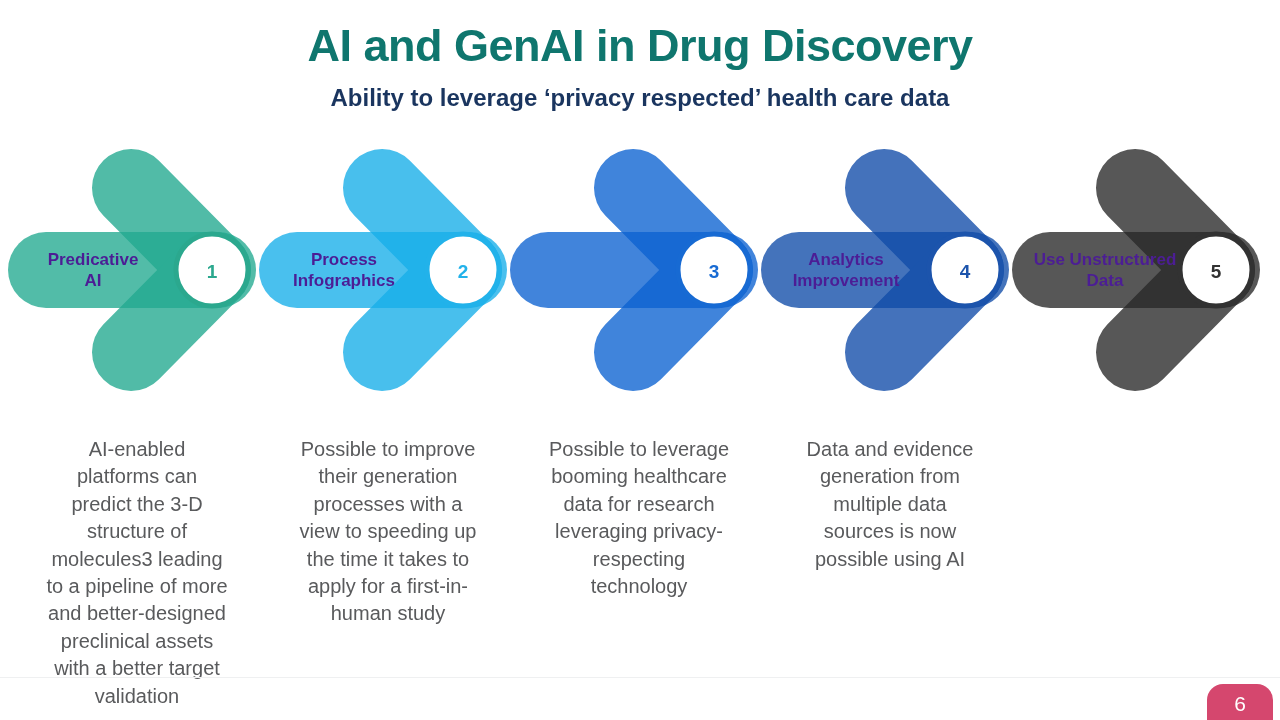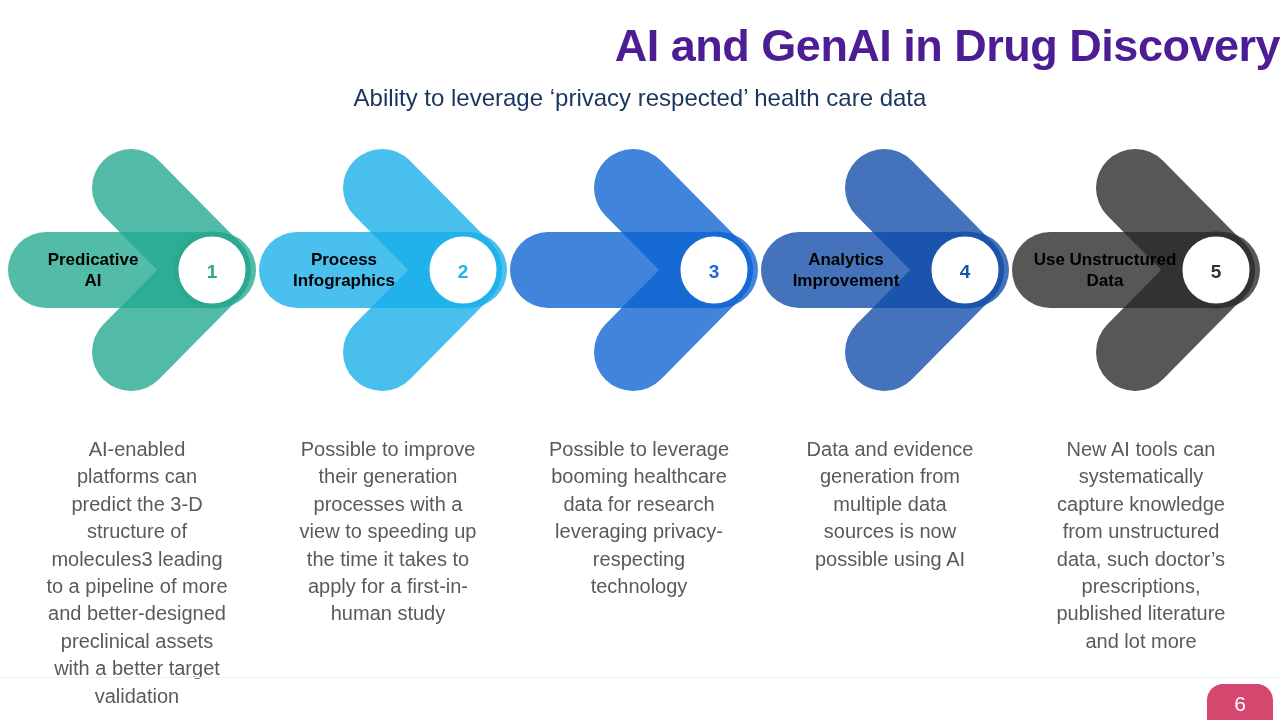--- a/index.html
+++ b/index.html
@@ -6,35 +6,35 @@
   html,body { width:1280px; height:720px; overflow:hidden; }
   body {
     background:#ffffff;
     font-family:"Liberation Sans","DejaVu Sans",sans-serif;
     position:relative;
   }
   .slide { position:relative; width:1280px; height:720px; background:#fff; }
 
   .title {
     position:absolute; top:20px; left:0; width:1280px;
-    text-align:right; font-size:45px; font-weight:800;
-    color:#4c1d95; letter-spacing:-0.5px;
+    text-align:center; font-size:45px; font-weight:800;
+    color:#0f766e; letter-spacing:-0.5px;
   }
   .subtitle {
     position:absolute; top:84px; left:0; width:1280px;
-    text-align:center; font-size:24px; font-weight:400; color:#1a355f;
+    text-align:center; font-size:24px; font-weight:700; color:#1a355f;
   }
 
   .unit { position:absolute; top:140px; width:266px; height:270px; }
   .unit svg { position:absolute; top:0; left:0; display:block; }
 
   .pill-label {
     position:absolute; left:6px; top:92px; width:166px; height:76px;
     display:flex; align-items:center; justify-content:center;
-    text-align:center; color:#000000; font-weight:700; font-size:17px;
+    text-align:center; color:#4c1d95; font-weight:700; font-size:17px;
     line-height:1.25; white-space:pre-line;
   }
   .u5 .pill-label { width:176px; left:9px; }
 
   .desc {
     position:absolute; top:436px; width:184px;
     text-align:center; font-size:20px; line-height:1.37; color:#595a5c;
   }
 
   .footer-line {
@@ -125,20 +125,19 @@
       <text x="208" y="131" font-size="19" font-weight="bold" text-anchor="middle" dominant-baseline="central" fill="#323232">5</text>
     </svg>
     <div class="pill-label">Use Unstructured
 Data</div>
   </div>
 
   <div class="desc" style="left:45px">AI-enabled platforms can predict the 3-D structure of molecules3 leading to a pipeline of more and better-designed preclinical assets with a better target validation</div>
   <div class="desc" style="left:296px">Possible to improve their generation processes with a view to speeding up the time it takes to apply for a first-in-human study</div>
   <div class="desc" style="left:547px">Possible to leverage booming healthcare data for research leveraging privacy-respecting technology</div>
   <div class="desc" style="left:798px">Data and evidence generation from multiple data sources is now possible using AI</div>
-  <div class="desc" style="left:1049px">New AI tools can systematically capture knowledge from unstructured data, such doctor’s prescriptions, published literature and lot more</div>
 
   <div class="footer-line"></div>
   <div class="page-badge">
     <span>6</span>
   </div>
 
 </div>
 
 </body></html>

